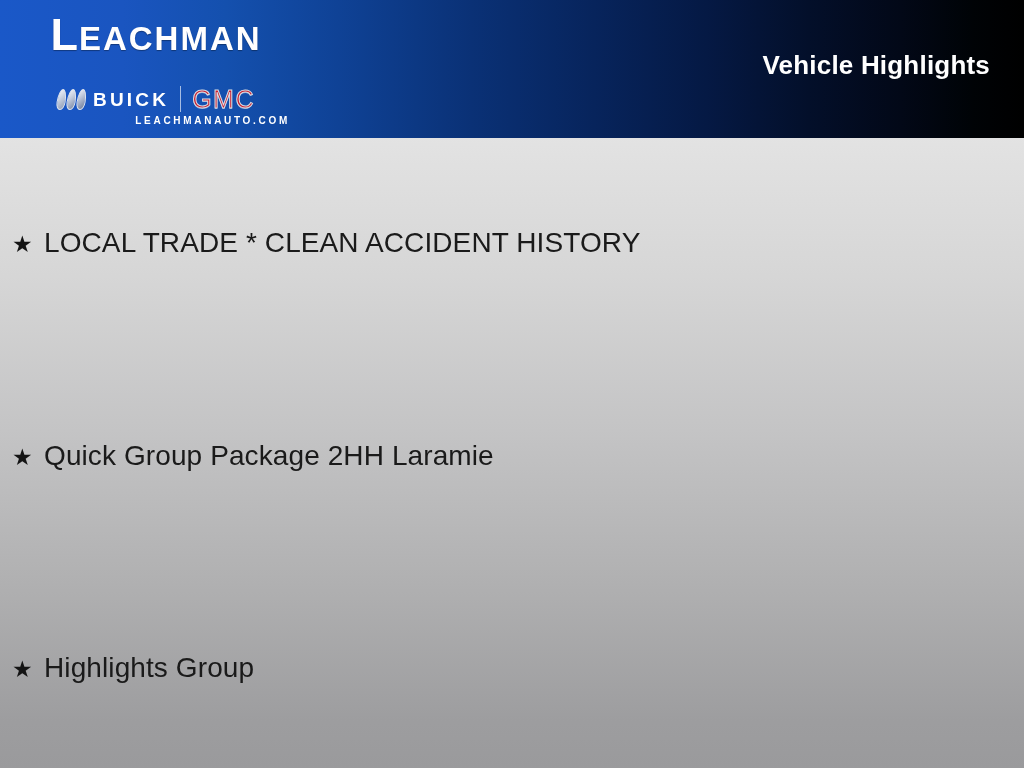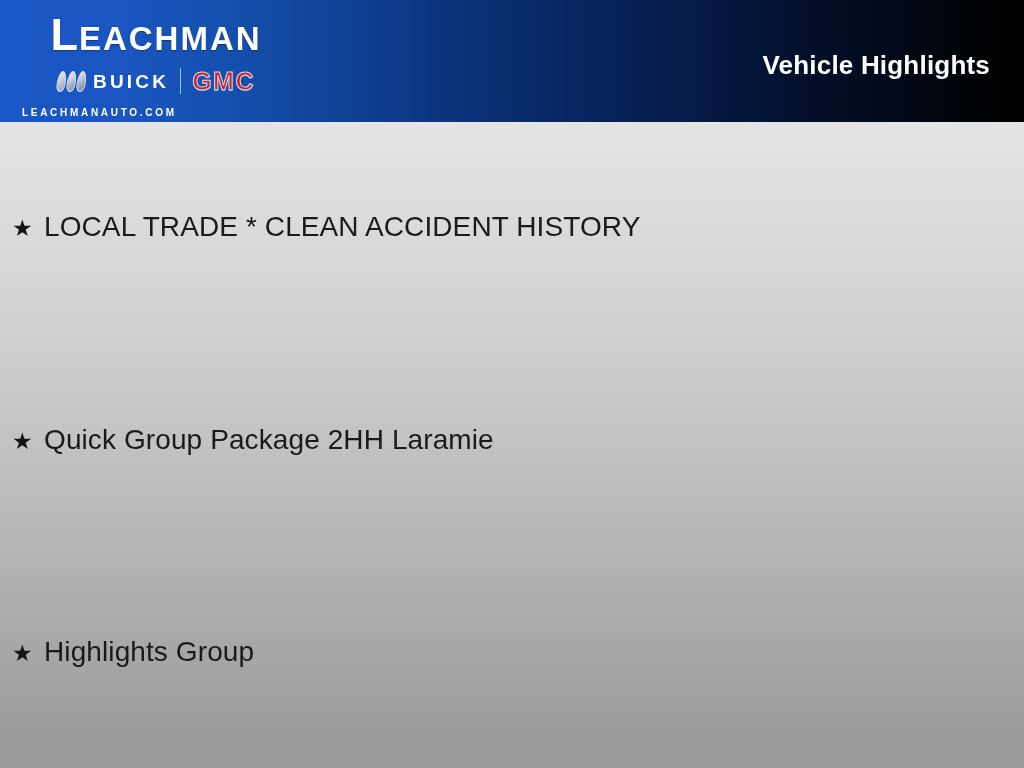--- a/index.html
+++ b/index.html
@@ -13,21 +13,21 @@
 
   body {
     font-family: "Liberation Sans", sans-serif;
     background: linear-gradient(to bottom, #ededed 0%, #e4e4e4 16%, #d6d6d6 36%, #c4c4c5 56%, #b0b0b1 76%, #9d9d9f 94%, #9a9a9c 100%);
   }
 
   
   .header {
     position: relative;
     width: 1024px;
-    height: 122px;
+    height: 138px;
     background: linear-gradient(to right,
         #1a58c8 0%,
         #1a55c0 12%,
         #1450ae 22%,
         #0f4296 33%,
         #0a3176 46%,
         #07245c 58%,
         #051944 69%,
         #030f2a 79%,
         #020817 88%,
@@ -53,21 +53,21 @@
     line-height: 1;
     white-space: nowrap;
     text-align: center;
     font-size: 43px;
     text-shadow: 0 1px 1px rgba(0,0,0,0.35);
   }
   .logo-wordmark .cap-l { font-size: 45px; }
   .logo-wordmark .smallcaps { font-size: 33px; letter-spacing: 2px; }
 
   .logo-brandrow {
-    margin-top: 9px;
+    margin-top: 27px;
     display: flex;
     align-items: center;
     justify-content: center;
     height: 30px;
   }
 
   .buick-emblem {
     display: inline-flex;
     align-items: center;
     gap: 1px;
@@ -93,32 +93,32 @@
   }
 
   .brand-divider {
     width: 1px;
     height: 26px;
     background: rgba(255,255,255,0.62);
     margin: 0 11px;
   }
 
   .gmc-text {
-    font-weight: 700;
+    font-weight: 400;
     font-size: 25px;
     letter-spacing: 1.5px;
     line-height: 1;
     color: #cb2030;
     -webkit-text-stroke: 1px #d8dce4;
     text-shadow: 0 1px 0 rgba(255,255,255,0.45);
   }
 
   .logo-url {
-    margin-top: 11px;
-    text-align: left;
+    margin-top: 1px;
+    text-align: right;
     font-size: 10px;
     font-weight: 700;
     letter-spacing: 2.7px;
     color: #ffffff;
     white-space: nowrap;
   }
 
   
   .header-title {
     position: absolute;

